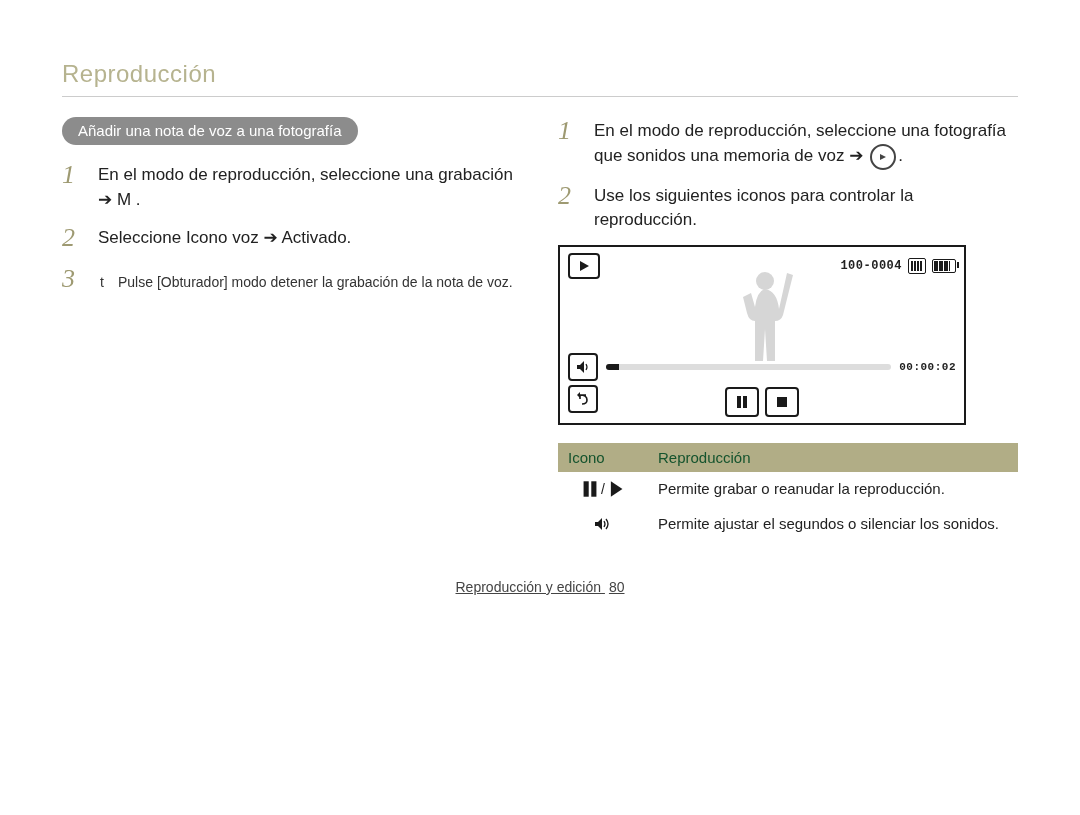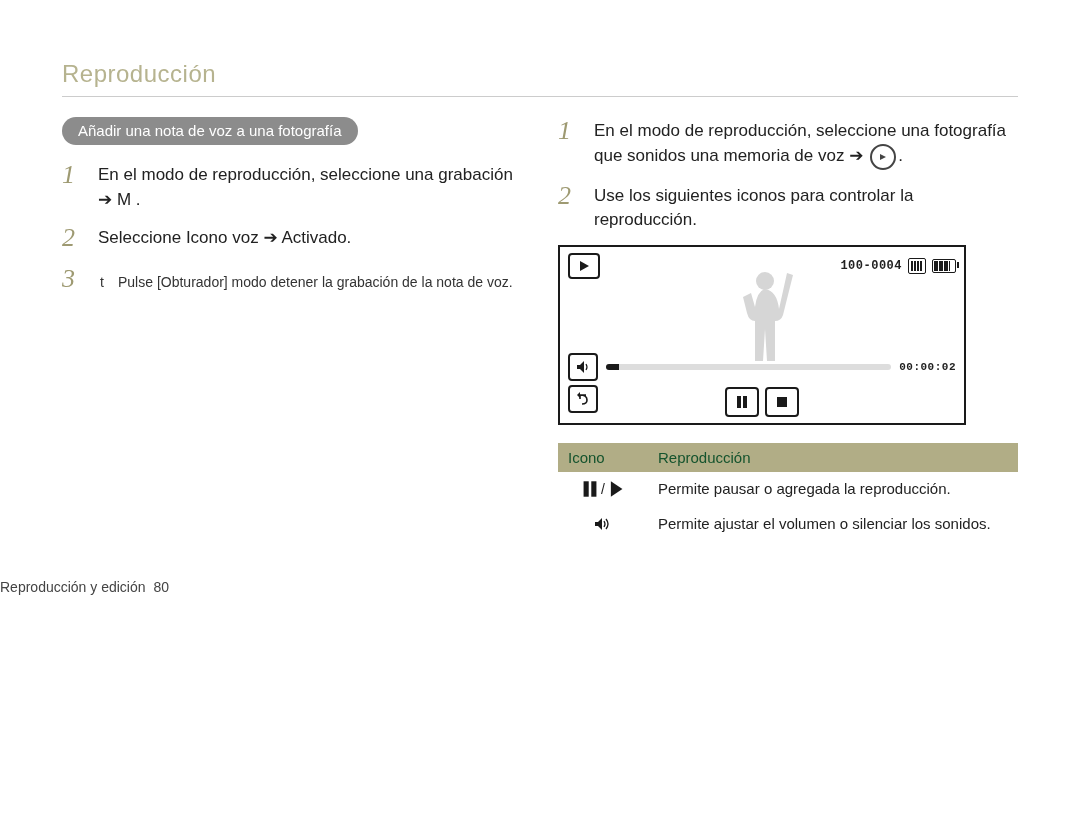--- a/index.html
+++ b/index.html
@@ -245,23 +245,24 @@
     text-align: center;
   }
   .icon-cell svg { width: 18px; height: 18px; vertical-align: middle; }
   .icon-pair { display:flex; align-items:center; justify-content:center; gap:2px; font-size:14px; }
 
   .footer {
     position: absolute;
     bottom: 22px;
     left: 0;
     right: 0;
-    text-align: left;
+    text-align: center;
     font-size: 14px;
     color: #444;
+    text-decoration: underline;
   }
   .footer-num { margin-left: 4px; }
 </style>
 </head>
 <body>
 
 <div class="page">
 
   <div class="page-title">Reproducción</div>
   <hr class="hr">
@@ -391,30 +392,30 @@
                 <svg viewBox="0 0 14 14">
                     <rect x="2" y="1" width="4" height="12" fill="#1a1a1a"></rect>
                     <rect x="8" y="1" width="4" height="12" fill="#1a1a1a"></rect>
                   </svg>
                 <span>/</span>
                 <svg viewBox="0 0 14 14">
                     <polygon points="3,1 3,13 12,7" fill="#1a1a1a"></polygon>
                   </svg>
               </span>
             </td>
-            <td>Permite pausar o agregada la reproducción.</td>
+            <td>Permite grabar o reanudar la reproducción.</td>
           </tr>
           <tr>
             <td class="icon-cell">
               <svg viewBox="0 0 18 14">
                   <polygon points="1,5 4,5 8,1 8,13 4,9 1,9" fill="#1a1a1a"></polygon>
                   <path d="M10 4 Q12 7 10 10 M12 2 Q16 7 12 12" stroke="#1a1a1a" stroke-width="1.3" fill="none"></path>
                 </svg>
             </td>
-            <td>Permite ajustar el volumen o silenciar los sonidos.</td>
+            <td>Permite ajustar el segundos o silenciar los sonidos.</td>
           </tr>
         </tbody>
       </table>
 
     </div>
   </div>
 
   <div class="footer">
     <span>Reproducción y edición</span>
     <span class="footer-num">80</span>

